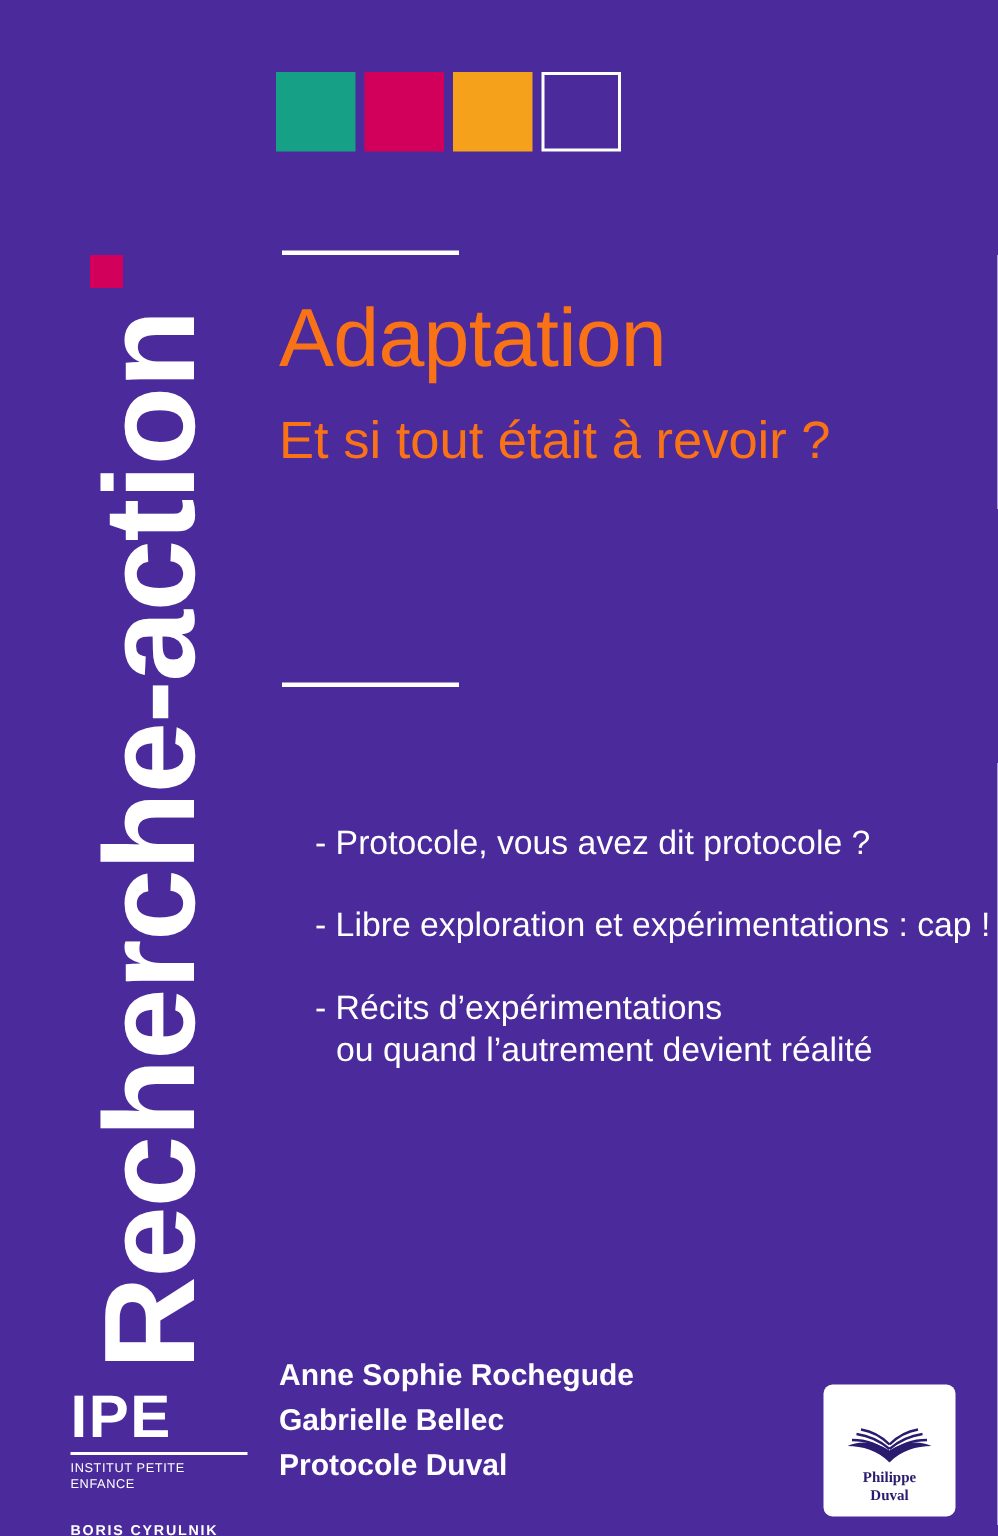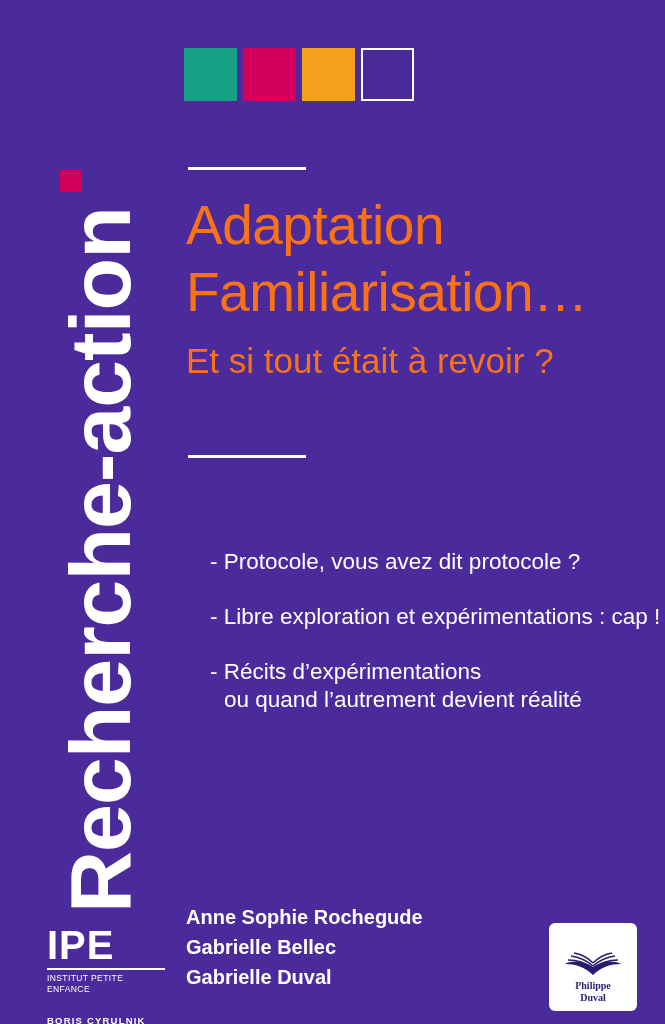--- a/index.html
+++ b/index.html
@@ -218,21 +218,20 @@
     <div class="swatch" style="background:#16a085"></div>
     <div class="swatch" style="background:#d3005b"></div>
     <div class="swatch" style="background:#f5a11b"></div>
     <div class="swatch outline"></div>
   </div>
 
   <div class="rule rule-top"></div>
 
   <div class="title-block">
     <div class="title-line">Adaptation</div>
-    <div class="title-line">Familiarisation…</div>
     <div class="subtitle-line">Et si tout était à revoir ?</div>
   </div>
 
   <div class="rule rule-bottom"></div>
 
   <div class="bullets">
     <div class="bullet">
       <span>- Protocole, vous avez dit protocole ?</span>
     </div>
     <div class="bullet">
@@ -240,21 +239,21 @@
     </div>
     <div class="bullet">
       <span>- Récits d’expérimentations</span>
       <span class="cont">ou quand l’autrement devient réalité</span>
     </div>
   </div>
 
   <div class="authors">
     <div class="author">Anne Sophie Rochegude</div>
     <div class="author">Gabrielle Bellec</div>
-    <div class="author">Gabrielle Duval</div>
+    <div class="author">Protocole Duval</div>
   </div>
 
   <div class="ipe-logo">
     <div class="ipe-mark">IPE</div>
     <div class="ipe-rule"></div>
     <div class="ipe-sub">INSTITUT PETITE ENFANCE</div>
     <div class="ipe-sub2">BORIS CYRULNIK</div>
   </div>
 
   <div class="publisher">

